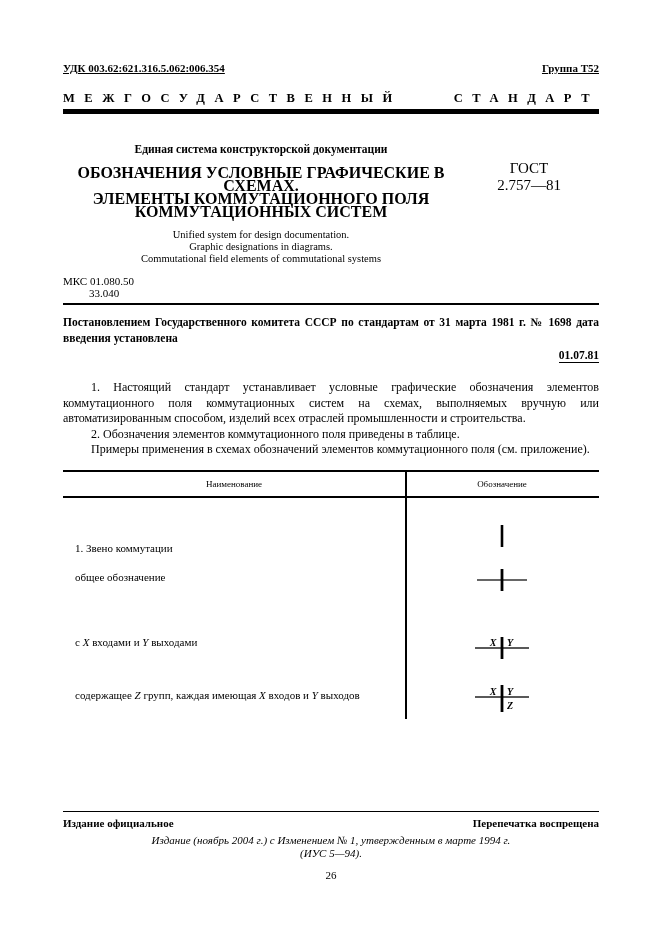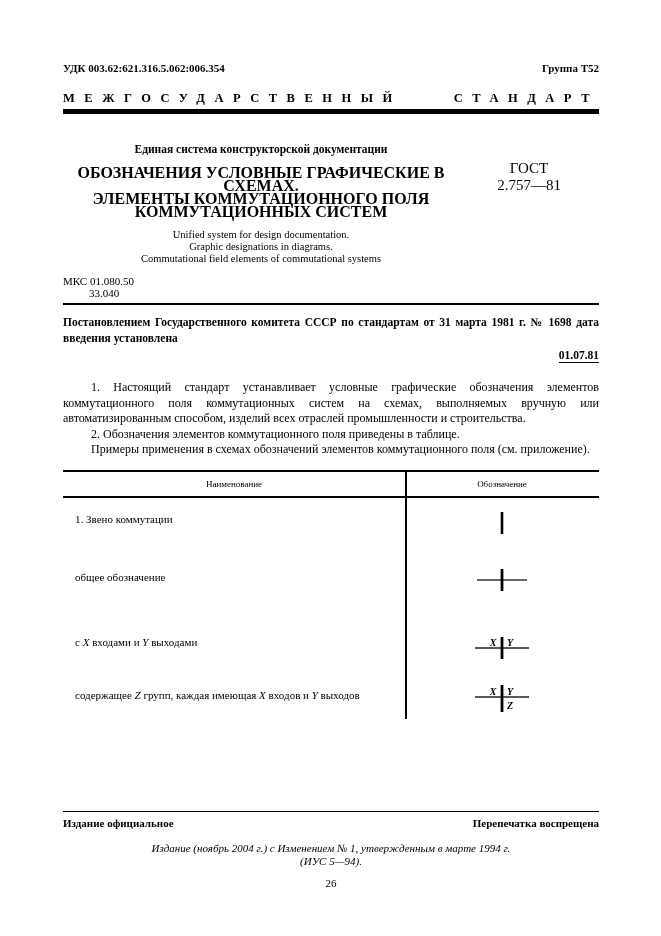--- a/index.html
+++ b/index.html
@@ -10,21 +10,21 @@
     margin:0 auto;
     font-family:"Liberation Serif","DejaVu Serif",serif;
     color:#000;
     box-sizing:border-box;
     padding:62px 62px 0 63px;
     overflow:hidden;
   }
   .content{width:536px;}
 
   
-  .meta-row{display:flex;justify-content:space-between;font-size:11px;font-weight:bold;}
+  .meta-row{display:flex;justify-content:space-between;font-size:11px;font-weight:bold;text-decoration:underline;}
 
   
   .std-name{display:flex;justify-content:space-between;margin-top:17px;font-size:12.5px;font-weight:bold;white-space:nowrap;}
   .std-name span{letter-spacing:9.5px;}
   .black-bar{height:5px;background:#000;margin-top:3px;}
 
   
   .title-section{display:flex;margin-top:9px;}
   .title-left{flex:1;text-align:center;}
   .eskd{font-size:11.5px;font-weight:bold;margin-top:20px;}
@@ -50,34 +50,34 @@
   
   .gost-table{position:relative;margin-top:12px;border-top:2px solid #000;}
   .t-divider{position:absolute;left:342px;top:0;bottom:0;width:1.5px;background:#000;}
   .t-header{display:flex;height:26px;border-bottom:2.5px solid #000;box-sizing:border-box;align-items:center;font-size:9px;}
   .t-h-left{width:342px;text-align:center;}
   .t-h-right{flex:1;text-align:center;}
   .t-row{display:flex;}
   .t-cell-name{width:342px;box-sizing:border-box;padding:13px 14px 0 12px;font-size:11px;line-height:16px;}
   .t-cell-sym{flex:1;display:flex;justify-content:center;}
   .it{font-style:italic;}
-  .r1{height:58px;}
+  .r1{height:58px;align-items:flex-end;}
   .r2{height:65px;}
   .r3{height:53px;}
   .r4{height:45px;}
   .sym-wrap1{padding-top:9px;}
   .sym-wrap2{padding-top:8px;}
   .sym-wrap3{padding-top:6px;}
   .sym-wrap4{padding-top:4px;}
   svg text{font-family:"Liberation Serif","DejaVu Serif",serif;font-weight:bold;font-style:italic;font-size:10px;}
 
   
   .footer-rule{margin-top:92px;}
   .footer-row{display:flex;justify-content:space-between;margin-top:5px;font-size:11px;font-weight:bold;}
-  .edition{margin-top:13px;text-align:center;font-size:11px;font-style:italic;line-height:13px;}
+  .edition{margin-top:5px;text-align:center;font-size:11px;font-style:italic;line-height:13px;}
   .page-num{margin-top:9px;text-align:center;font-size:11px;}
 </style>
 </head>
 <body>
 
 <div class="page">
   <div class="content">
 
     <div class="meta-row">
       <span>УДК 003.62:621.316.5.062:006.354</span>

